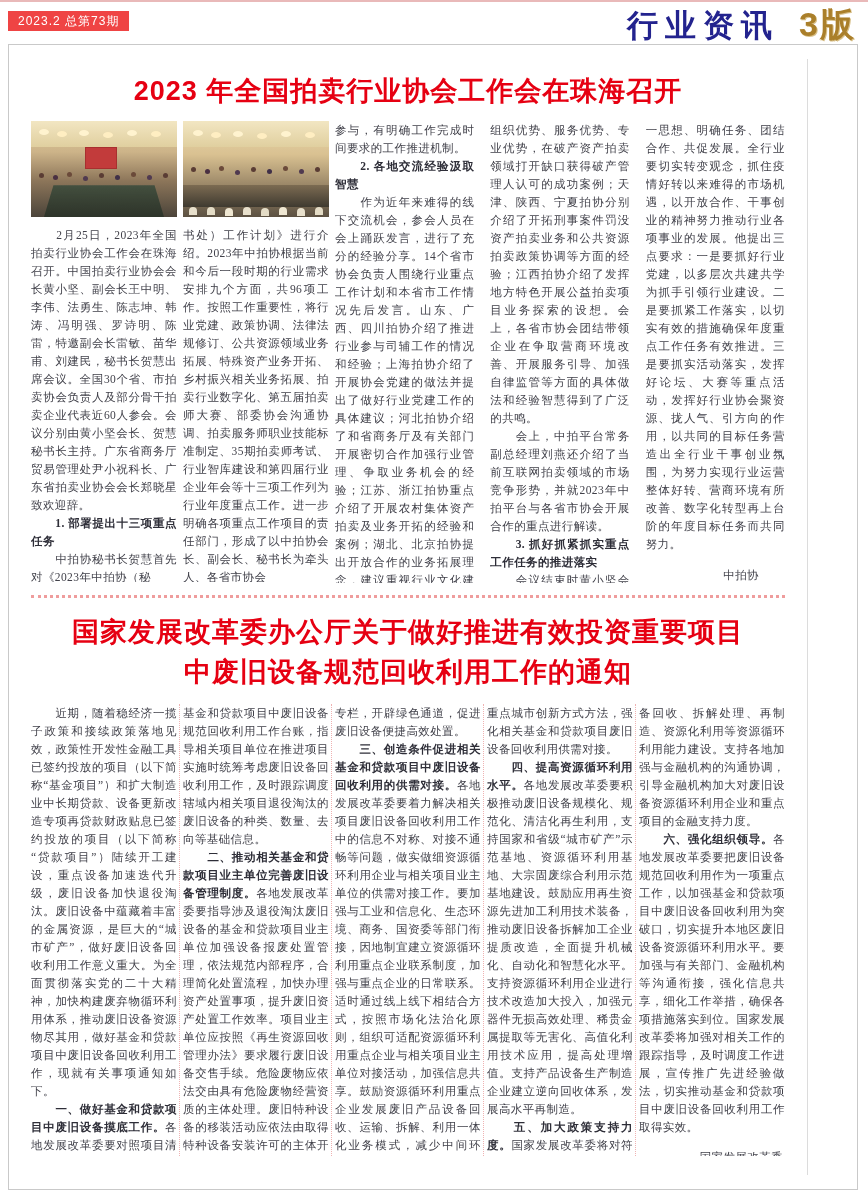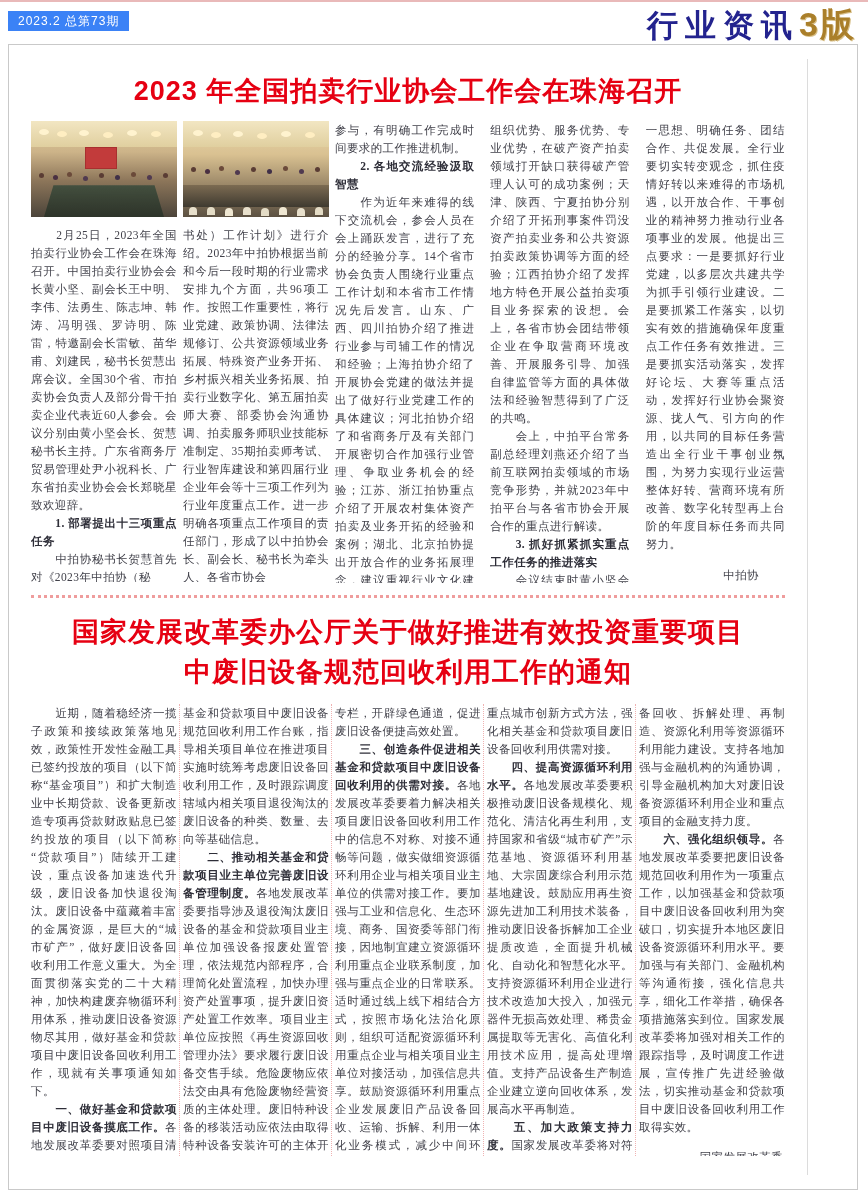--- a/index.html
+++ b/index.html
@@ -5,25 +5,25 @@
   html,body{margin:0;padding:0;}
   body{
     width:868px;height:1200px;position:relative;background:#ffffff;
     font-family:"Liberation Serif","DejaVu Serif",serif;
     overflow:hidden;
   }
   .toprule{position:absolute;left:0;top:0;width:868px;height:2px;background:#e9b9b9;}
   
   .issue-badge{
     position:absolute;left:8px;top:11px;height:20px;line-height:20px;
-    padding:0 10px;background:#3b82f6;color:#ffffff;font-size:12px;
+    padding:0 10px;background:#ef4444;color:#ffffff;font-size:12px;
     font-family:"Liberation Sans","DejaVu Sans",sans-serif;letter-spacing:1px;
   }
   .masthead-right{
-    position:absolute;top:2px;right:12px;display:flex;align-items:baseline;
+    position:absolute;top:2px;right:12px;display:flex;align-items:baseline;gap:20px;
     font-family:"Liberation Sans","DejaVu Sans",sans-serif;font-weight:bold;
   }
   .section-title{font-size:31px;color:#23238e;letter-spacing:7px;}
   .page-no{font-size:34px;color:#aa7f2a;letter-spacing:2px;text-shadow:1px 1px 0 #d8c08a;text-align:right;}
   
   .content-box{
     position:absolute;left:8px;top:44px;width:848px;height:1144px;
     border:1px solid #c9c9c9;background:#ffffff;
   }
   .inner-rule{position:absolute;left:798px;top:14px;bottom:14px;width:1px;background:#dcdcdc;}

